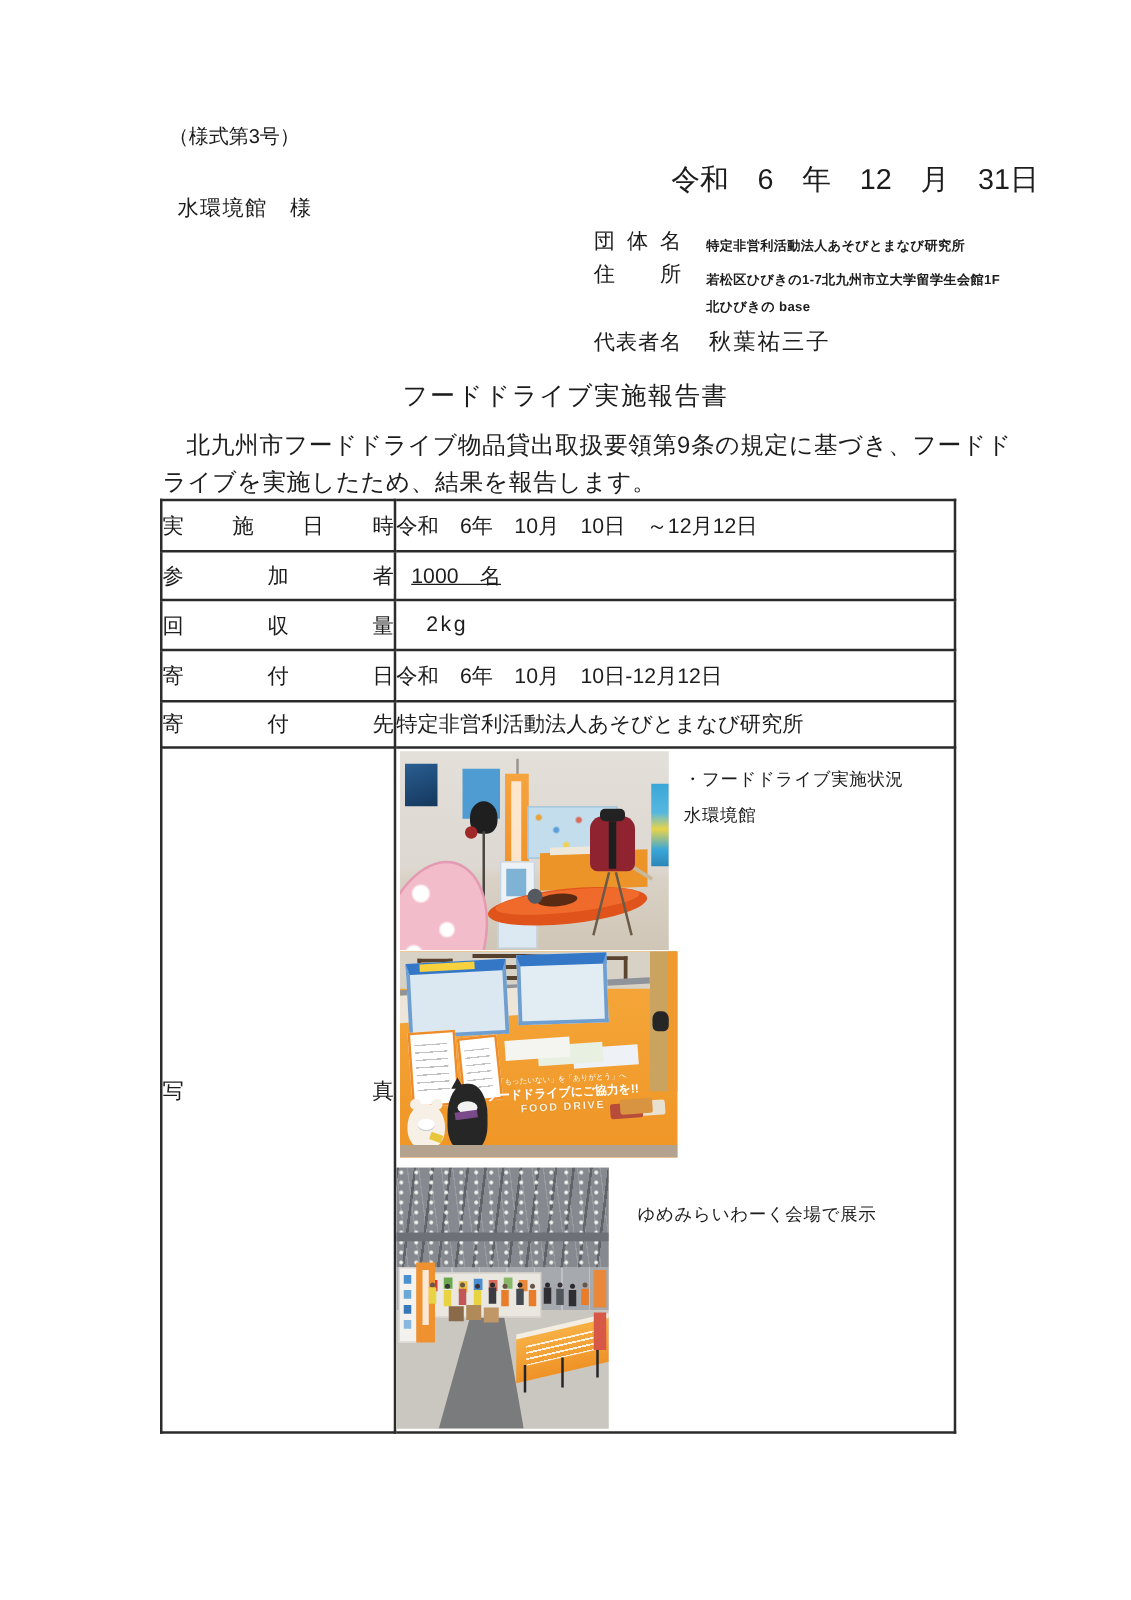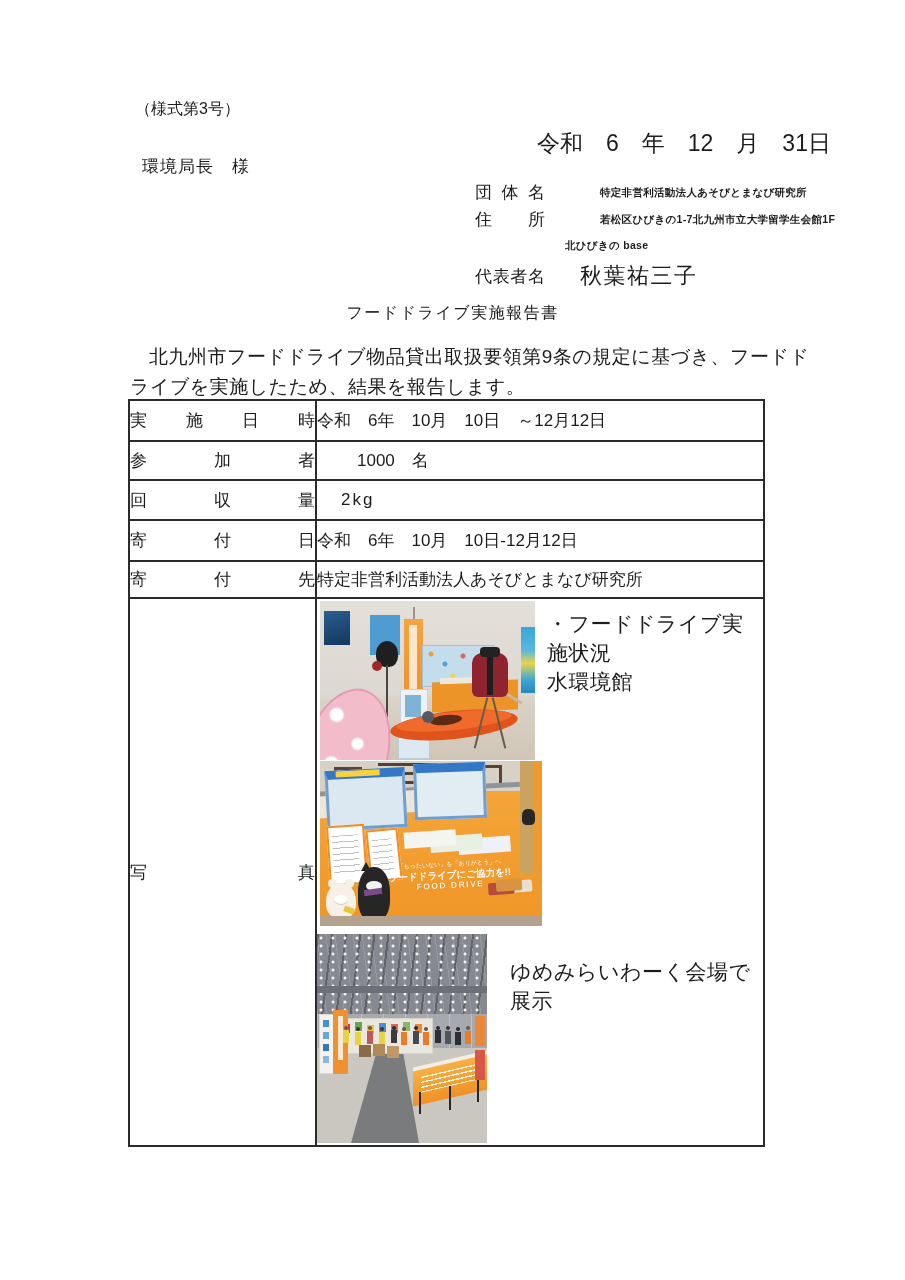--- a/index.html
+++ b/index.html
@@ -5,40 +5,40 @@
   html,body{margin:0;padding:0;background:#fff;}
   .page{
     position:relative;width:905px;height:1280px;background:#ffffff;
     font-family:"Liberation Sans","DejaVu Sans",sans-serif;color:#1c1c1c;overflow:hidden;
   }
   .abs{position:absolute;}
   
   .form-number{left:135px;top:99px;font-size:16px;}
   .date-line{left:537px;top:128px;font-size:23px;}
   .addressee{left:142px;top:155px;font-size:17px;letter-spacing:1px;}
-  .org-row{position:absolute;display:flex;align-items:center;gap:35px;}
+  .org-row{position:absolute;display:flex;align-items:flex-end;}
   .org-label{display:inline-block;width:70px;font-size:17px;text-align:justify;text-align-last:justify;}
   .org-small{font-size:10.5px;font-weight:600;margin-left:20px;letter-spacing:.3px;}
   .org-line2{left:565px;top:239px;font-size:10.5px;font-weight:600;letter-spacing:.3px;}
-  .org-rep-value{font-size:22px;letter-spacing:1.5px;}
-  
-  .doc-title{left:0;top:303px;width:905px;text-align:center;font-size:16px;font-weight:500;letter-spacing:1.5px;}
+  .org-rep-value{font-size:18px;margin-left:22px;letter-spacing:1.5px;}
+  
+  .doc-title{left:0;top:303px;width:905px;text-align:center;font-size:20px;font-weight:500;letter-spacing:1.5px;}
   .intro{left:130px;top:342px;font-size:19px;line-height:30px;letter-spacing:.5px;}
   .intro .l1{text-indent:19px;}
   
   table.report{position:absolute;left:128px;top:399px;width:637px;border-collapse:collapse;table-layout:fixed;}
   table.report td{border:2px solid #2b2b2b;font-size:17px;vertical-align:middle;padding:0;}
   td.lbl{width:185px;padding:0 33px 0 25px;text-align:justify;text-align-last:justify;letter-spacing:0;}
   td.val{padding-left:11px;margin-top:27px;}
   .h1r{height:41px}.h2r{height:50px}.h3r{height:39px}.h4r{height:40px}.h5r{height:41px}.h6r{height:37px}
   .two-line{line-height:24px;padding:3px 0 3px 0;}
-  .indent30{display:inline-block;padding-left:40px;}
+  .indent30{display:inline-block;padding-left:12px;text-decoration:underline;}
   .indent36{display:inline-block;padding-left:24px;letter-spacing:2px;}
   td.photo-cell{position:relative;height:546px;vertical-align:top;}
-  .caption{position:absolute;font-size:21px;line-height:29px;letter-spacing:.5px;}
+  .caption{position:absolute;font-size:14px;line-height:29px;letter-spacing:.5px;}
   .cap1{left:230px;top:10px;}
   .cap2{left:193px;top:358px;}
   
   .photo{position:absolute;overflow:hidden;}
   .ph{position:absolute;}
   
   .photo1{left:3px;top:2px;width:215px;height:159px;
     background:linear-gradient(#e3dfd9 0%,#ddd8d1 58%,#d9d1c5 64%,#cfc6b7 100%);}
   .p1-poster-a{left:4px;top:10px;width:26px;height:34px;background:linear-gradient(160deg,#2a5e92,#14375c);}
   .p1-poster-b{left:50px;top:14px;width:30px;height:40px;background:#4f9cd2;}
@@ -129,21 +129,21 @@
   .p3-leg3{left:132px;top:152px;width:2px;height:24px;background:#26262a;}
   .p3-rchips{left:158px;top:82px;width:10px;height:30px;background:#e88838;box-shadow:0 34px 0 #d85848;}
 </style>
 </head>
 <body>
 
 <div class="page">
 
   <div class="abs form-number">（様式第3号）</div>
   <div class="abs date-line">令和　6　年　12　月　31日</div>
-  <div class="abs addressee">環境局長　様</div>
+  <div class="abs addressee">水環境館　様</div>
 
   <div class="org-row" style="left:475px;top:181px;">
     <span class="org-label">団体名</span>
     <span class="org-small">特定非営利活動法人あそびとまなび研究所</span>
   </div>
   <div class="org-row" style="left:475px;top:208px;">
     <span class="org-label">住所</span>
     <span class="org-small">若松区ひびきの1-7北九州市立大学留学生会館1F</span>
   </div>
   <div class="abs org-line2">北ひびきの base</div>

